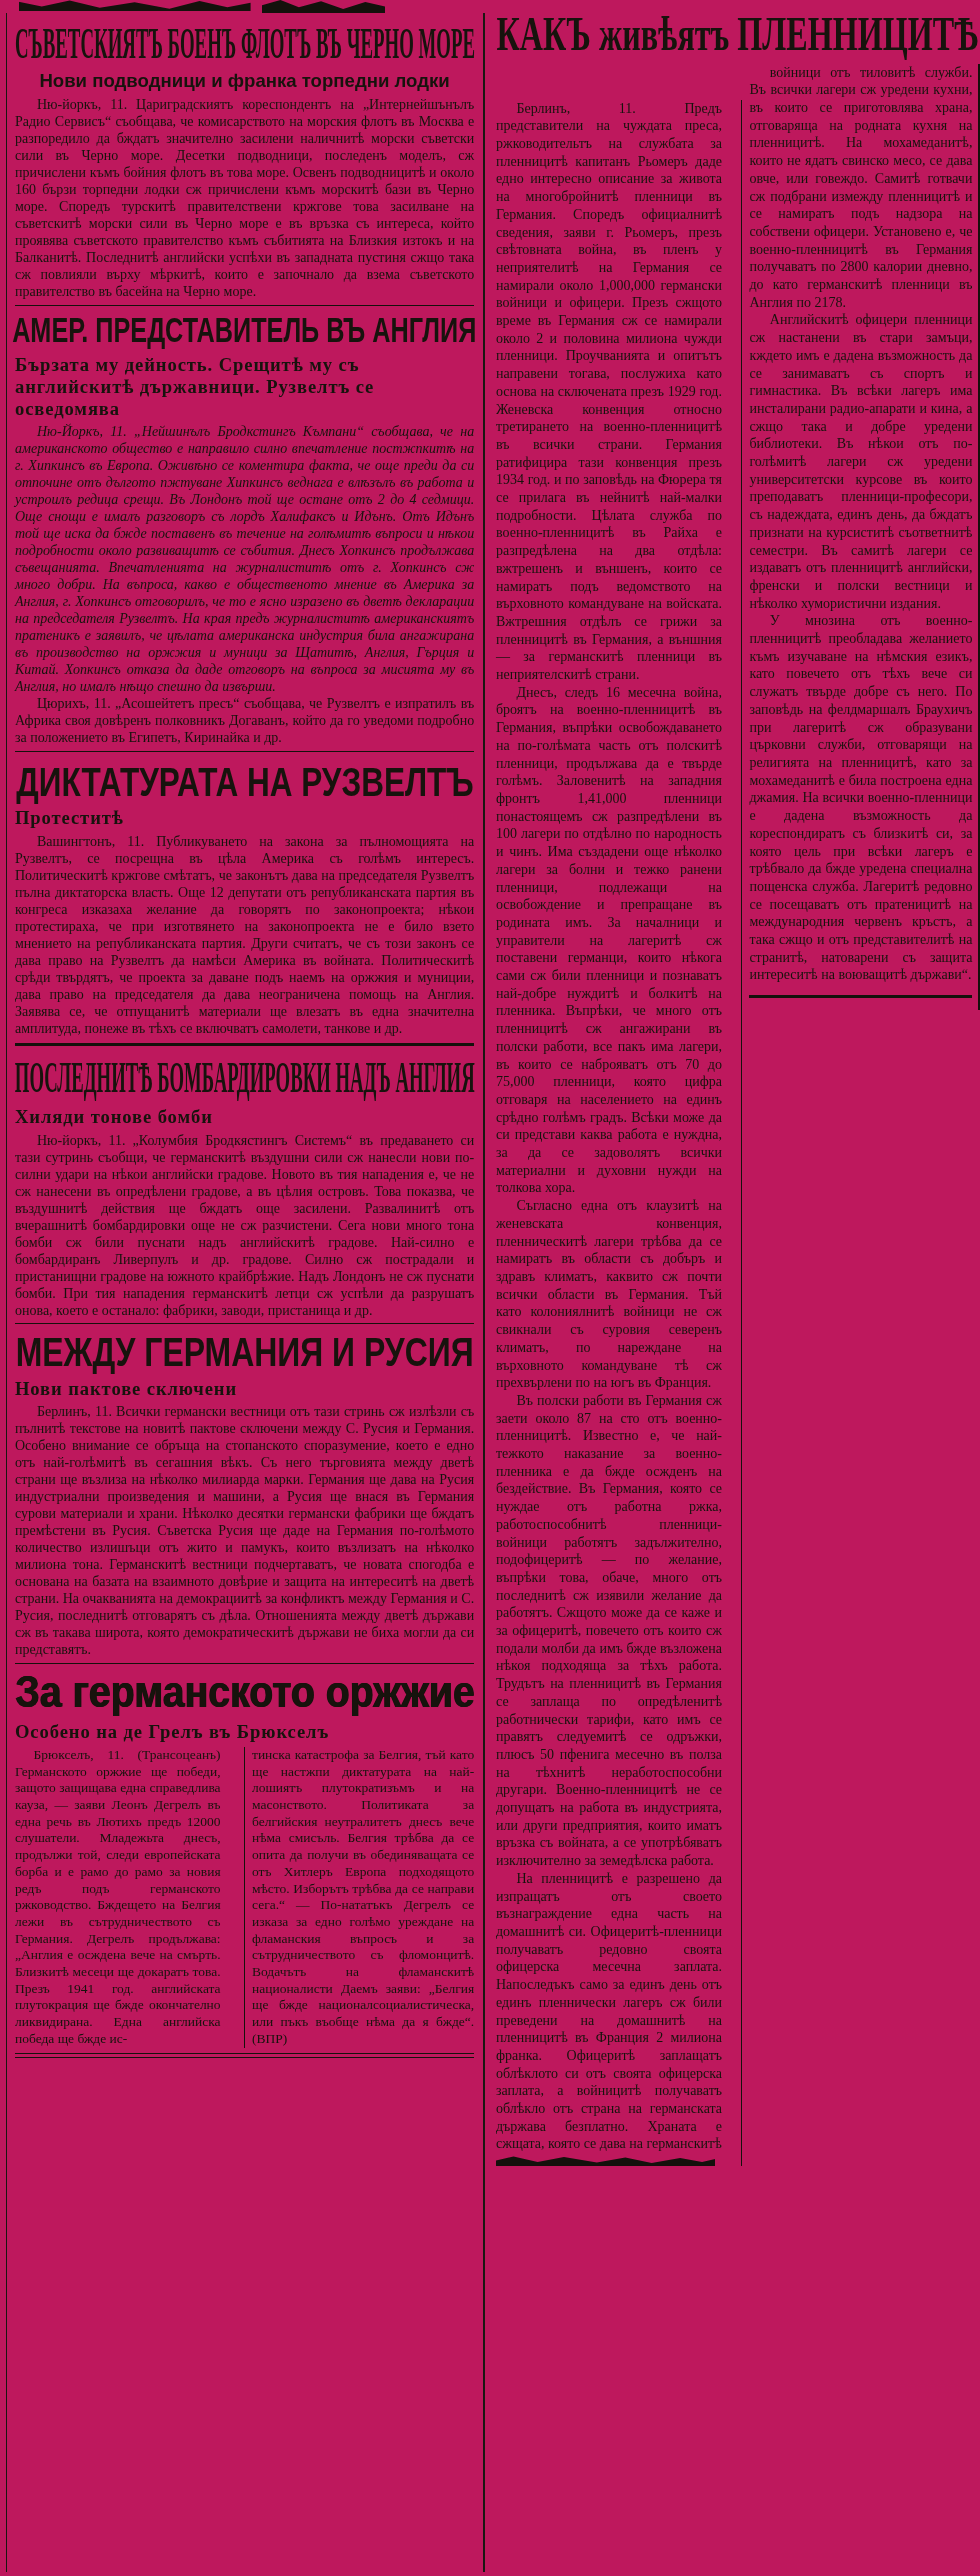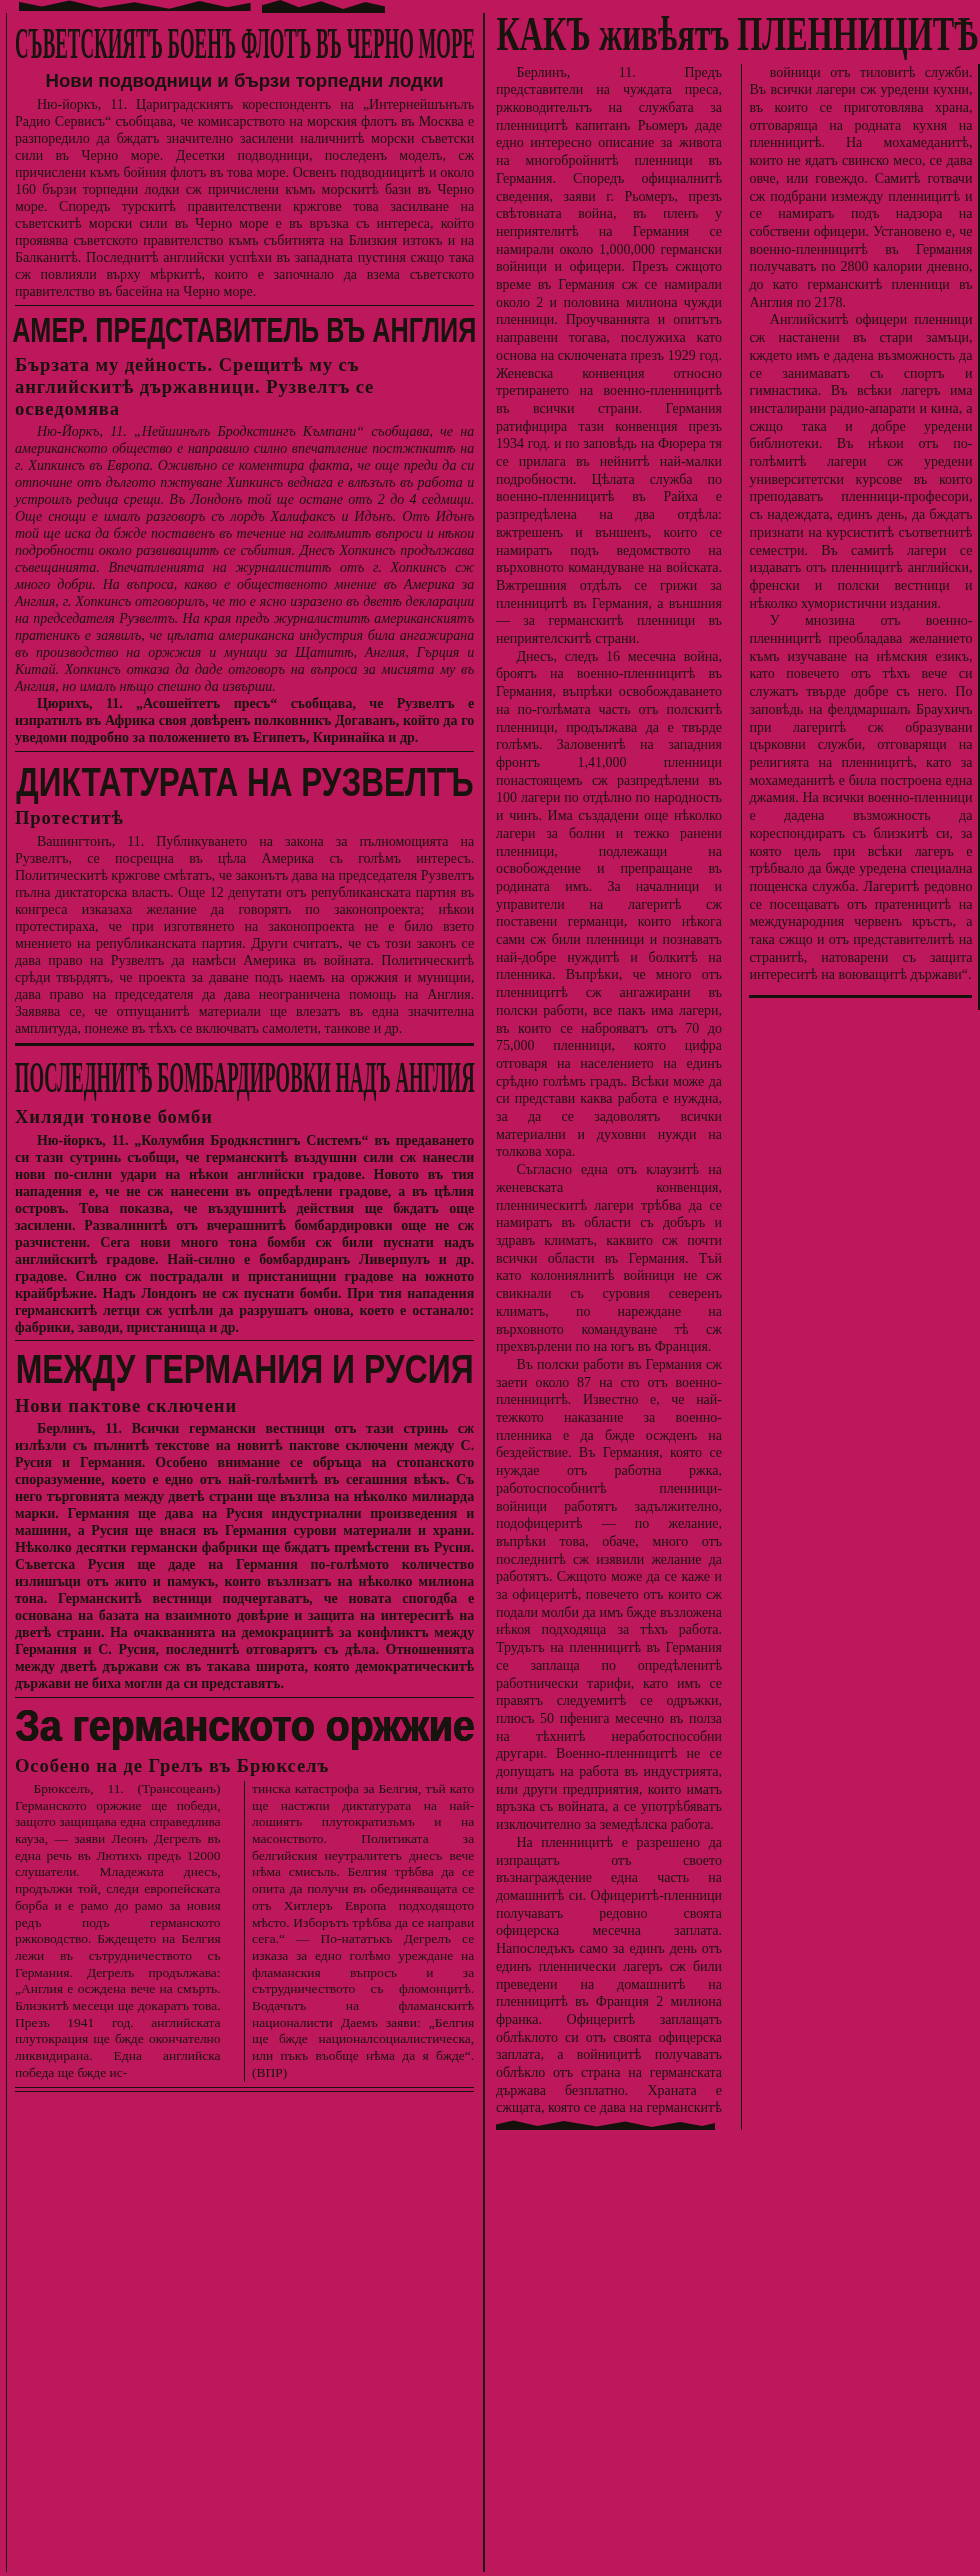--- a/index.html
+++ b/index.html
@@ -21,33 +21,33 @@
   .h-a1{height:52px}.h-a2{height:41px}.h-a3{height:48px}.h-a4{height:52px}
   .h-a5{height:46px}.h-a6{height:50px}.h-r{height:58px}
   .sub-sans{font-family:"Liberation Sans",sans-serif;font-weight:bold;font-size:18.6px;
             text-align:center;line-height:1.12;margin:2.8px 0 3.7px;}
   .sub-serif{font-family:"Liberation Serif",serif;font-weight:bold;font-size:18.6px;
              text-align:left;line-height:1.18;margin:2.8px 0 3.7px;letter-spacing:0.9px;}
   .body{font-size:14px;line-height:17px;text-align:justify;}
   .body .para{margin:0;text-indent:22px;}
   .para.cont{text-indent:0;}
   .italic{font-style:italic;}
-  .boldtext{font-weight:bold;}
+  .boldtext{font-weight:normal;}
   .rule{border-top:1.9px solid #15110c;margin:4.6px 0;}
   .rule-thick{border-top:3.7px solid #15110c;margin:5.6px 0;}
   .rule-double{border-top:1.9px solid #15110c;border-bottom:0.9px solid #15110c;height:2.8px;margin:5.6px 0 0;}
   .cols{display:flex;}
   .col6{width:50%;box-sizing:border-box;font-size:13.5px;line-height:16.7px;text-align:justify;}
   .col6.first{border-right:1.9px solid #15110c;padding-right:23px;}
   .col6.second{padding-left:7.4px;}
   .rsub{font-family:"Liberation Serif",serif;font-weight:bold;font-size:19.5px;
         text-align:center;line-height:1.22;margin:3.7px 3.7px 7.4px;}
   .rcols{display:flex;margin-top:1.9px;}
   .rcol-left{width:246px;box-sizing:border-box;border-right:1.9px solid #15110c;
-             padding-right:19px;font-size:14px;line-height:17.7px;text-align:justify;}
+             padding-right:19px;font-size:14px;line-height:17.7px;text-align:justify;margin-top:36px;}
   .rcol-right{width:238px;box-sizing:border-box;padding-left:7.4px;}
   .rcol-right-inner{border-right:2.8px solid #15110c;padding:0 5.6px 5.6px 0;
                     font-size:14px;line-height:17.7px;text-align:justify;}
   .rcol-left .para,.rcol-right-inner .para{margin:0;text-indent:20.4px;}
   .smear{height:10.2px;background:#14110c;width:97%;margin-top:2.8px;
          clip-path:polygon(0 45%,8% 5%,19% 60%,31% 10%,46% 65%,59% 15%,71% 70%,84% 20%,94% 60%,100% 30%,100% 100%,0 100%);}
   .spacer-sm{height:5.6px;}
 </style>
 </head>
 <body>
@@ -56,21 +56,21 @@
 
   <div class="torn-strip t1"></div>
   <div class="torn-strip t2"></div>
 
   <div class="left-half">
 
     <div>
       <div class="headline h-a1">
         <span class="fit head-display" style="transform-origin: center bottom; transform: scale(0.672578, 1.55);">СЪВЕТСКИЯТЪ БОЕНЪ ФЛОТЪ ВЪ ЧЕРНО МОРЕ</span>
       </div>
-      <div class="sub-sans">Нови подводници и бързи торпедни лодки</div>
+      <div class="sub-sans">Нови подводници и франка торпедни лодки</div>
       <div class="body">
         <p class="para">Ню-йоркъ, 11. Цариградскиятъ кореспондентъ на „Интернейшънълъ Радио Сервисъ“ съобщава, че комисарството на морския флотъ въ Москва е разпоредило да бждатъ значително засилени наличнитѣ морски съветски сили въ Черно море. Десетки подводници, последенъ моделъ, сж причислени къмъ бойния флотъ въ това море. Освенъ подводницитѣ и около 160 бързи торпедни лодки сж причислени къмъ морскитѣ бази въ Черно море. Споредъ турскитѣ правителствени кржгове това засилване на съветскитѣ морски сили въ Черно море е въ връзка съ интереса, който проявява съветското правителство къмъ събитията на Близкия изтокъ и на Балканитѣ. Последнитѣ английски успѣхи въ западната пустиня сжщо така сж повлияли върху мѣркитѣ, които е започнало да взема съветското правителство въ басейна на Черно море.</p>
       </div>
     </div>
     <div class="rule"></div>
 
     <div>
       <div class="headline h-a2">
         <span class="fit head-sans" style="font-size: 32px; transform-origin: center bottom; transform: scale(0.7888, 1.08);">АМЕР. ПРЕДСТАВИТЕЛЬ ВЪ АНГЛИЯ</span>
       </div>

